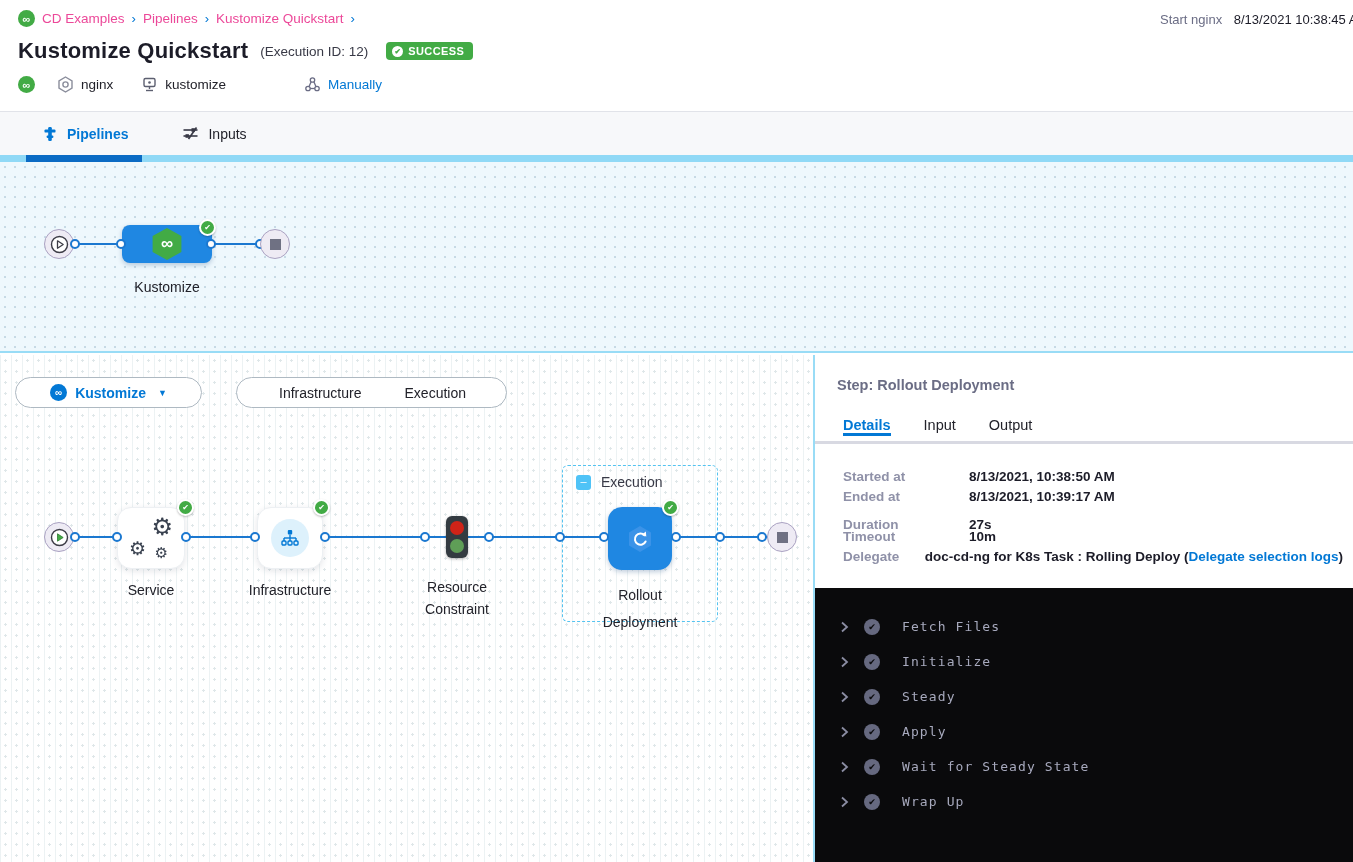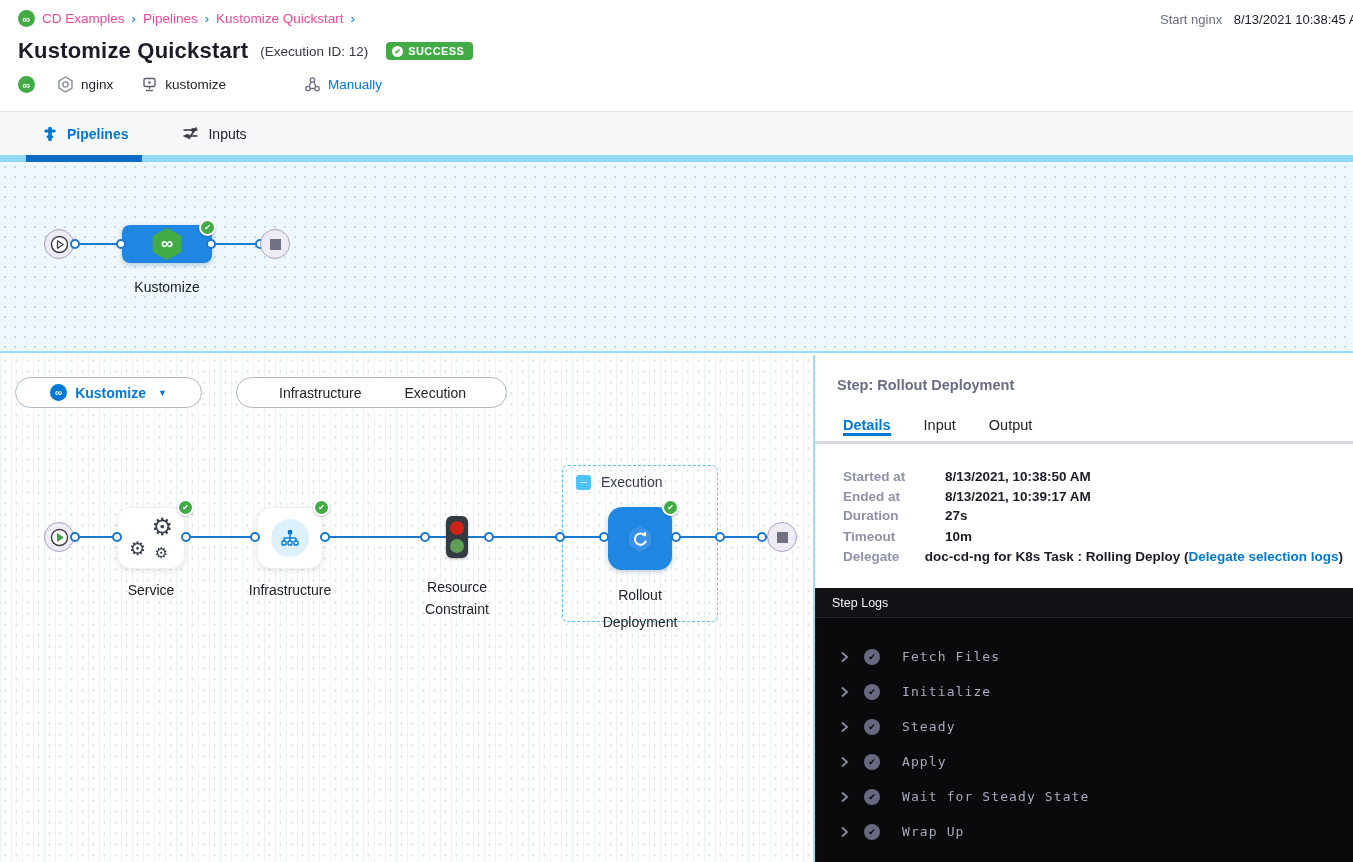--- a/index.html
+++ b/index.html
@@ -69,21 +69,21 @@
   .group-chip { position:absolute; left:576px; top:120px; width:15px; height:15px; border-radius:3px; background:#4fc3f7; color:#fff; font-size:11px; line-height:13px; text-align:center; cursor:pointer; }
   .group-label { position:absolute; left:601px; top:119px; font-size:14px; color:#383946; }
   .blue-node { position:absolute; left:608px; top:152px; width:64px; height:63px; border-radius:14px; background:#1f87e2; display:flex; align-items:center; justify-content:center; box-shadow:0 2px 5px rgba(6,60,120,.25); }
   
   .step-panel { position:absolute; left:813px; top:355px; width:540px; height:507px; background:#fff; border-left:2px solid #99dcf6; }
   .sp-title { position:absolute; left:22px; top:22px; font-size:14.5px; font-weight:600; color:#6b6d85;text-align:right; }
   .sp-tabs { position:absolute; left:28px; top:62px; display:flex; gap:33px; font-size:14.5px; }
   .sp-tab { cursor:pointer; color:#22222a; }
   .sp-tab.active { color:#0278d5; font-weight:600; border-bottom:3px solid #0278d5; }
   .sp-divider { position:absolute; left:0; top:86px; width:538px; height:3px; background:#d8d9e2; }
-  .detail-row { position:absolute; left:28px; width:500px; display:flex; font-size:13.5px; line-height:16px; }
+  .detail-row { position:absolute; left:28px; width:500px; display:flex; font-size:13.5px; line-height:16px;gap:24px; }
   .detail-row .dl { width:102px; color:#8f91a8; font-weight:600; }
   .detail-row .dv { color:#1c1c28; font-weight:700; white-space:nowrap; }
   .dv a { color:#0278d5; text-decoration:none; font-weight:700; cursor:pointer; }
   .logs { position:absolute; left:0; top:233px; width:538px; height:274px; background:#0a0a0c; }
   .logs-header { height:30px; background:#131317; border-bottom:1px solid #222228; display:flex; align-items:center; padding-left:17px; color:#f2f2f6; font-size:12.5px; }
   .logs-body { padding-top:21px; }
   .log-row { height:35px; display:flex; align-items:center; padding-left:25px; }
   .log-chev { color:#8b8da3; display:flex; margin-right:15px; cursor:pointer; }
   .log-check { width:16px; height:16px; border-radius:50%; background:#666980; color:#0a0a0c; font-size:9px; display:flex; align-items:center; justify-content:center; margin-right:22px; }
   .log-text { font-family:"DejaVu Sans Mono", monospace; font-size:13px; letter-spacing:1.1px; color:#a7a9bd; }
@@ -302,35 +302,34 @@
     <div class="sp-divider"></div>
 
     <div class="detail-row" style="top:114px;">
       <span class="dl">Started at</span>
         <span class="dv">8/13/2021, 10:38:50 AM</span>
     </div>
     <div class="detail-row" style="top:134px;">
       <span class="dl">Ended at</span>
         <span class="dv">8/13/2021, 10:39:17 AM</span>
     </div>
-    <div class="detail-row" style="top:153px;">
+    <div class="detail-row" style="top:162px;">
       <span class="dl">Duration</span>
         <span class="dv">27s</span>
     </div>
     <div class="detail-row" style="top:174px;">
       <span class="dl">Timeout</span>
         <span class="dv">10m</span>
     </div>
     <div class="detail-row" style="top:194px;">
       <span class="dl">Delegate</span>
       <span class="dv"><span>doc-cd-ng for K8s Task : Rolling Deploy (</span><a>Delegate selection logs</a><span>)</span></span>
     </div>
 
     <div class="logs">
-      <div class="logs-header">Step Logs</div>
       <div class="logs-body">
         <div class="log-row">
           <span class="log-chev">
               <svg width="9" height="12" viewBox="0 0 9 12">
                 <polyline points="2,1.5 7,6 2,10.5" fill="none" stroke="#8b8da3" stroke-width="1.8"></polyline>
               </svg>
             </span>
           <span class="log-check">✔</span>
           <span class="log-text">Fetch Files</span>
         </div>

